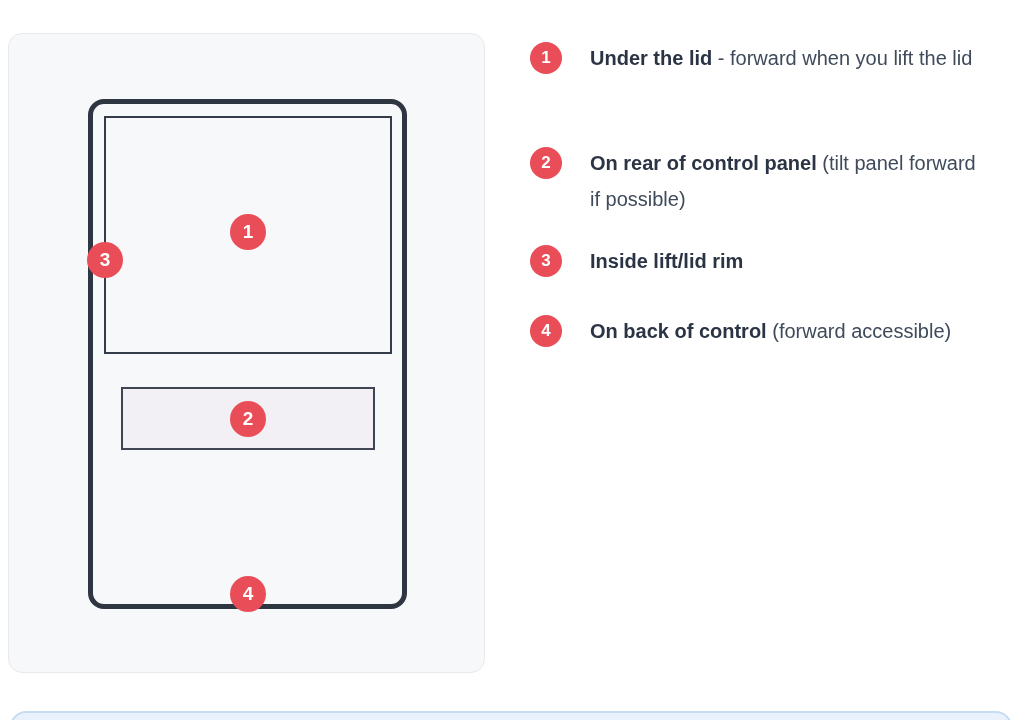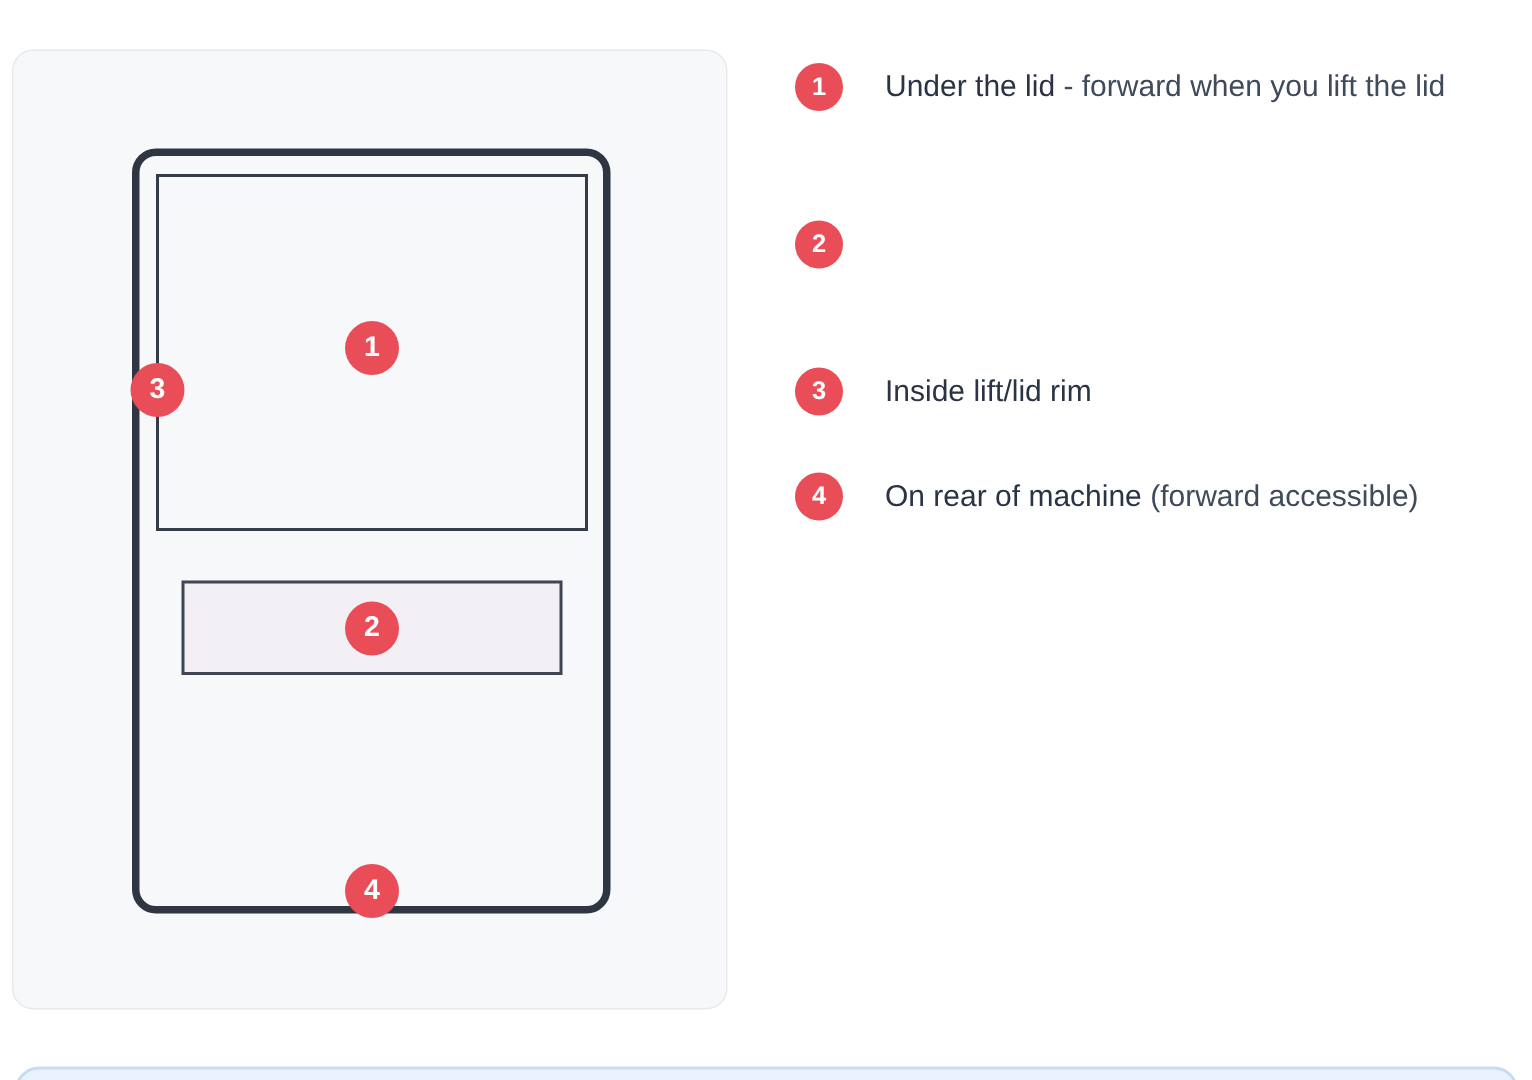--- a/index.html
+++ b/index.html
@@ -113,21 +113,21 @@
   .legend-text {
     margin-left: 28px;
     margin-top: -2px;
     width: 398px;
     font-size: 20px;
     line-height: 36px;
     color: #3f4a5a;
   }
   .legend-text b {
     color: #2b3445;
-    font-weight: 400;
+    font-weight: 700;
   }
 
   
   .info-banner {
     position: absolute;
     left: 10px;
     top: 711px;
     width: 1002px;
     height: 60px;
     background: #e9f2fc;
@@ -166,33 +166,34 @@
       <div class="legend-badge">
         <span>1</span>
       </div>
       <div class="legend-text"><b>Under the lid</b><span> - forward when you lift the lid</span></div>
     </div>
 
     <div class="legend-item legend-item-2">
       <div class="legend-badge">
         <span>2</span>
       </div>
+      <div class="legend-text"><b>On rear of control panel</b><span> (tilt panel forward if possible)</span></div>
     </div>
 
     <div class="legend-item legend-item-3">
       <div class="legend-badge">
         <span>3</span>
       </div>
       <div class="legend-text"><b>Inside lift/lid rim</b><span></span></div>
     </div>
 
     <div class="legend-item legend-item-4">
       <div class="legend-badge">
         <span>4</span>
       </div>
-      <div class="legend-text"><b>On rear of machine</b><span> (forward accessible)</span></div>
+      <div class="legend-text"><b>On back of control</b><span> (forward accessible)</span></div>
     </div>
 
   </div>
 
   <div class="info-banner"></div>
 
 </div>
 
 </body></html>

